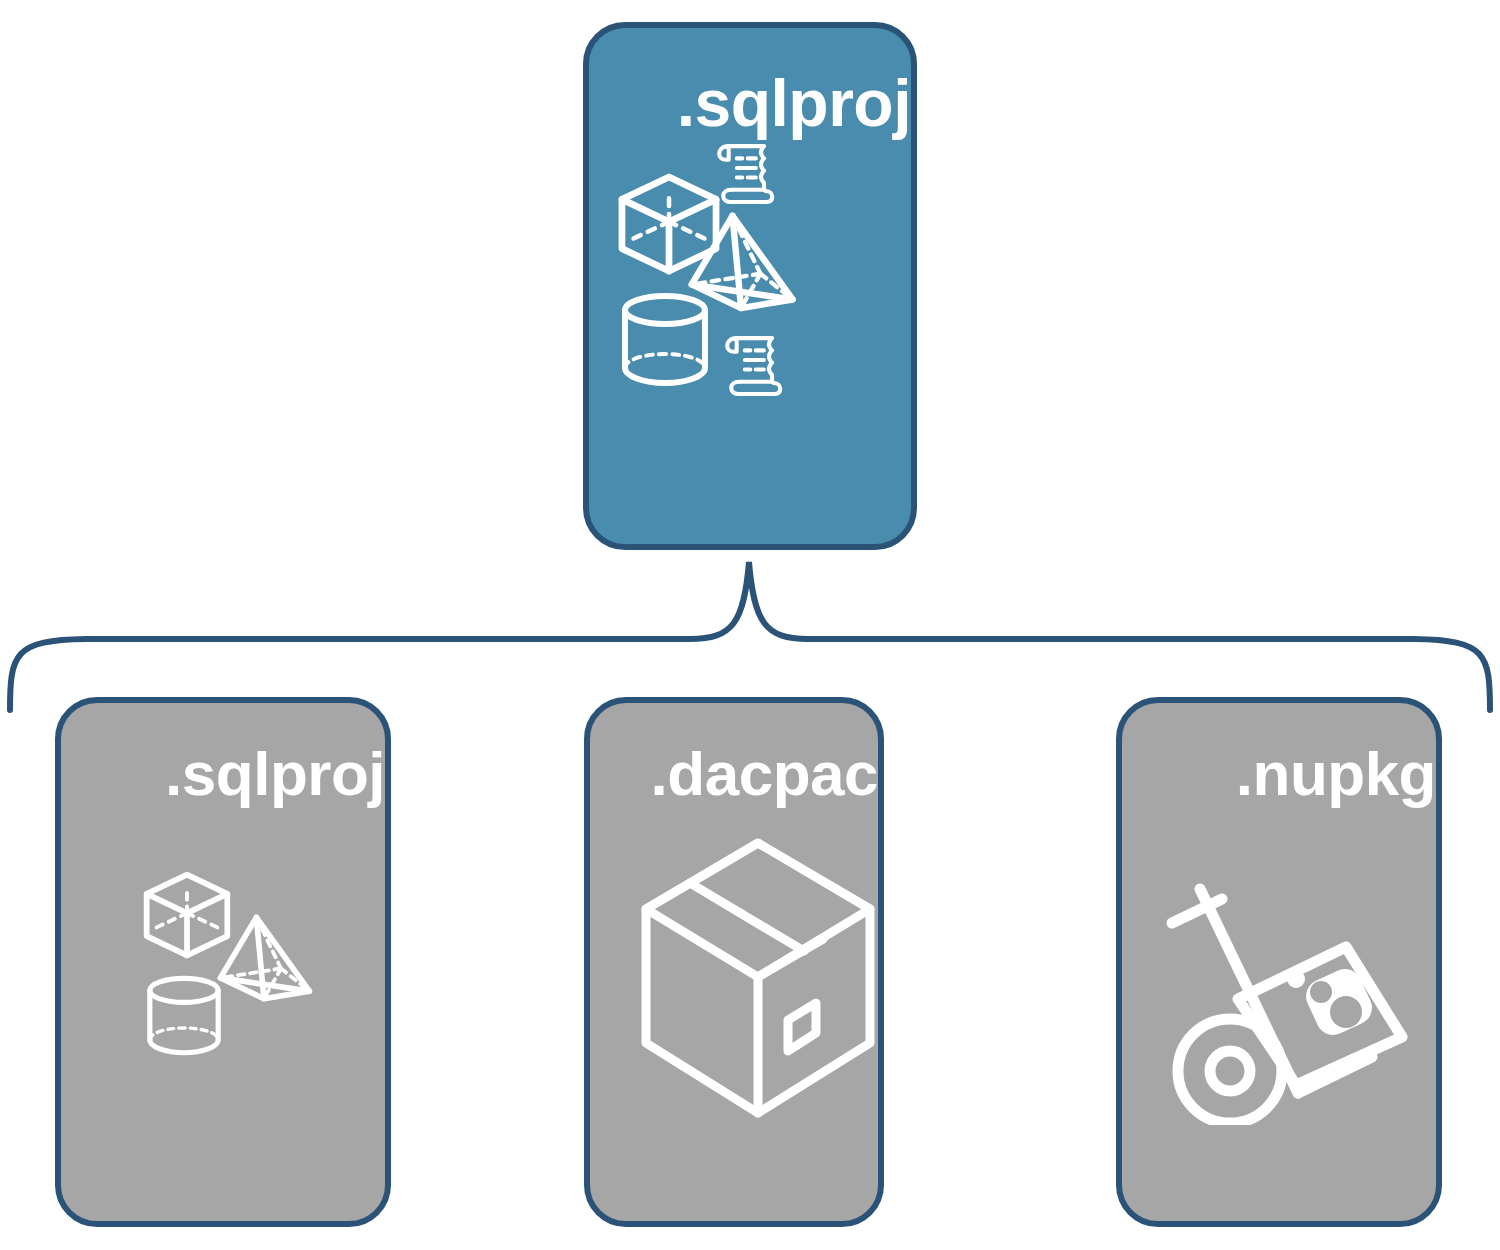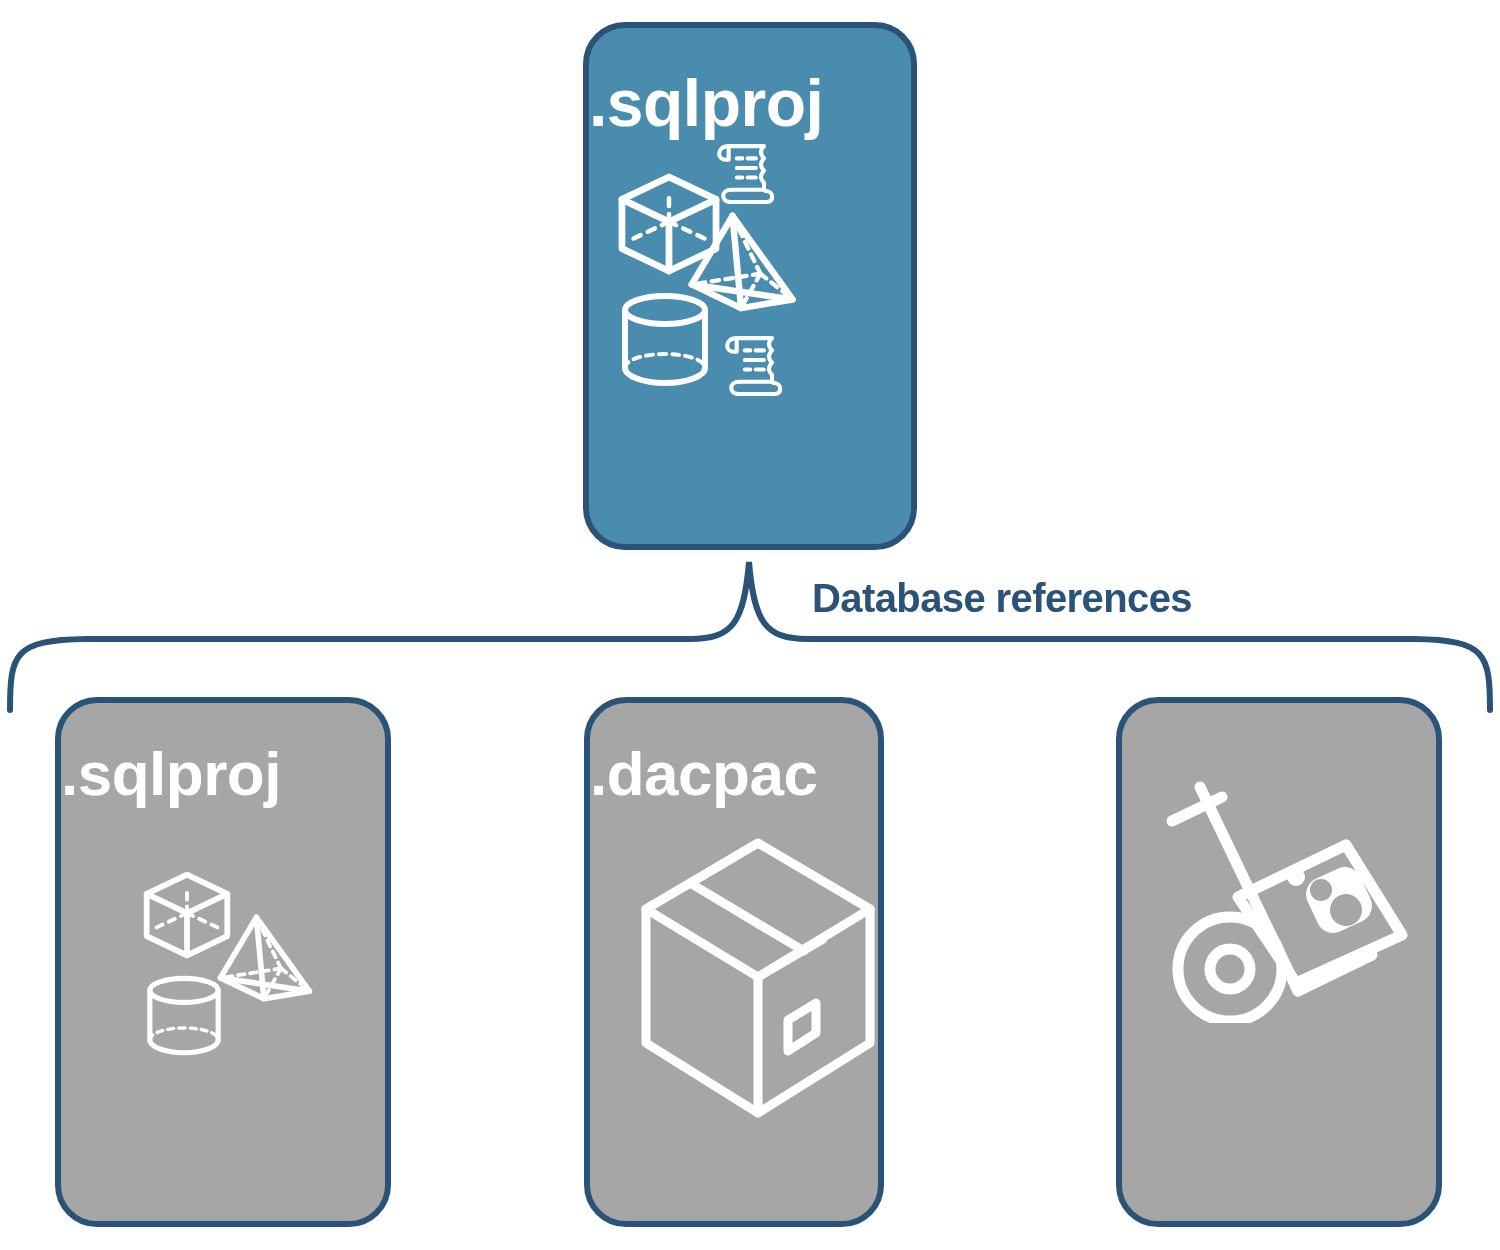--- a/index.html
+++ b/index.html
@@ -19,21 +19,21 @@
   }
 
   
   .card {
     position: absolute;
     box-sizing: border-box;
     border-radius: 42px;
     border: 6px solid #2b5378;
     display: flex;
     flex-direction: column;
-    align-items: flex-start;
+    align-items: flex-end;
   }
   .card.blue  { background: #4a8cae; }
   .card.gray  { background: #a6a6a6; }
 
   .card-title {
     color: #ffffff;
     font-weight: bold;
     letter-spacing: -0.5px;
     line-height: 1;
     white-space: nowrap;
@@ -167,21 +167,20 @@
   <svg id="connector" viewBox="0 0 1500 165">
     <path fill="none" stroke="#2b5378" stroke-width="6" stroke-linecap="round" d="M10 162
              C10 106, 14 92, 86 91
              L690 91
              C733 91, 744 74, 749 14
              C754 74, 765 91, 808 91
              L1414 91
              C1486 92, 1490 106, 1490 162"></path>
   </svg>
 
-  <div id="db-ref-label">Database references</div>
 
   <div class="card gray card-bottom" id="card-sqlproj-ref">
     <div class="card-title">.sqlproj</div>
     <div class="icon-area">
 
       <svg style="left:78px; top:62px;" width="96" height="96" viewBox="0 0 100 100">
         <g fill="none" stroke="#ffffff" stroke-width="6" stroke-linejoin="round" stroke-linecap="round">
           <path d="M8 28 L50 8 L92 28 L92 72 L50 92 L8 72 Z"></path>
           <path d="M8 28 L50 48 L92 28"></path>
           <path d="M50 48 L50 92"></path>
@@ -236,20 +235,21 @@
           <path d="M120 142 L185 104"></path>
 
           <path d="M150 185 L178 168 L178 198 L150 216 Z"></path>
         </g>
       </svg>
 
     </div>
   </div>
 
   <div class="card gray card-bottom" id="card-nupkg">
+    <div class="card-title">.nupkg</div>
     <div class="icon-area">
 
       <svg style="left:28px; top:40px;" width="262" height="280" viewBox="0 0 262 280">
 
         <g fill="none" stroke="#ffffff" stroke-width="11" stroke-linejoin="round" stroke-linecap="round">
           <path d="M50 44 L148 248"></path>
           <path d="M22 78 L72 54"></path>
 
           <path d="M148 248 L222 212"></path>
         </g>

